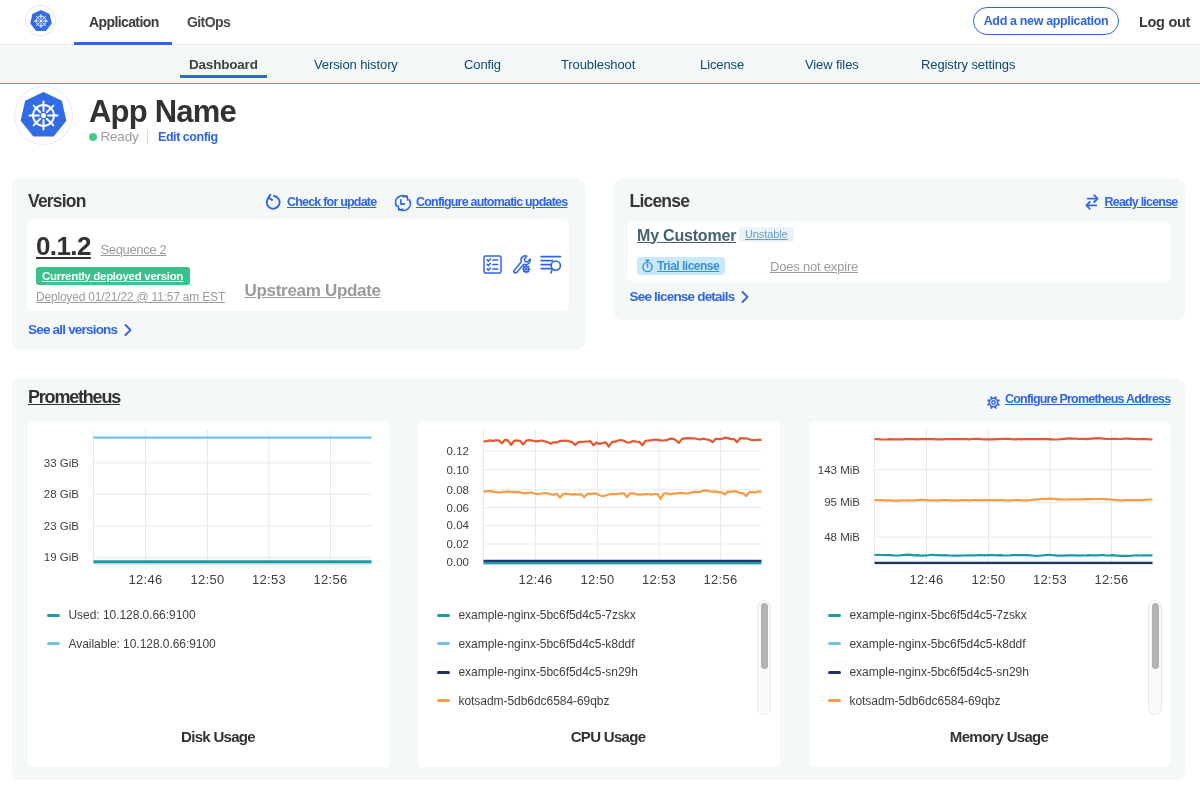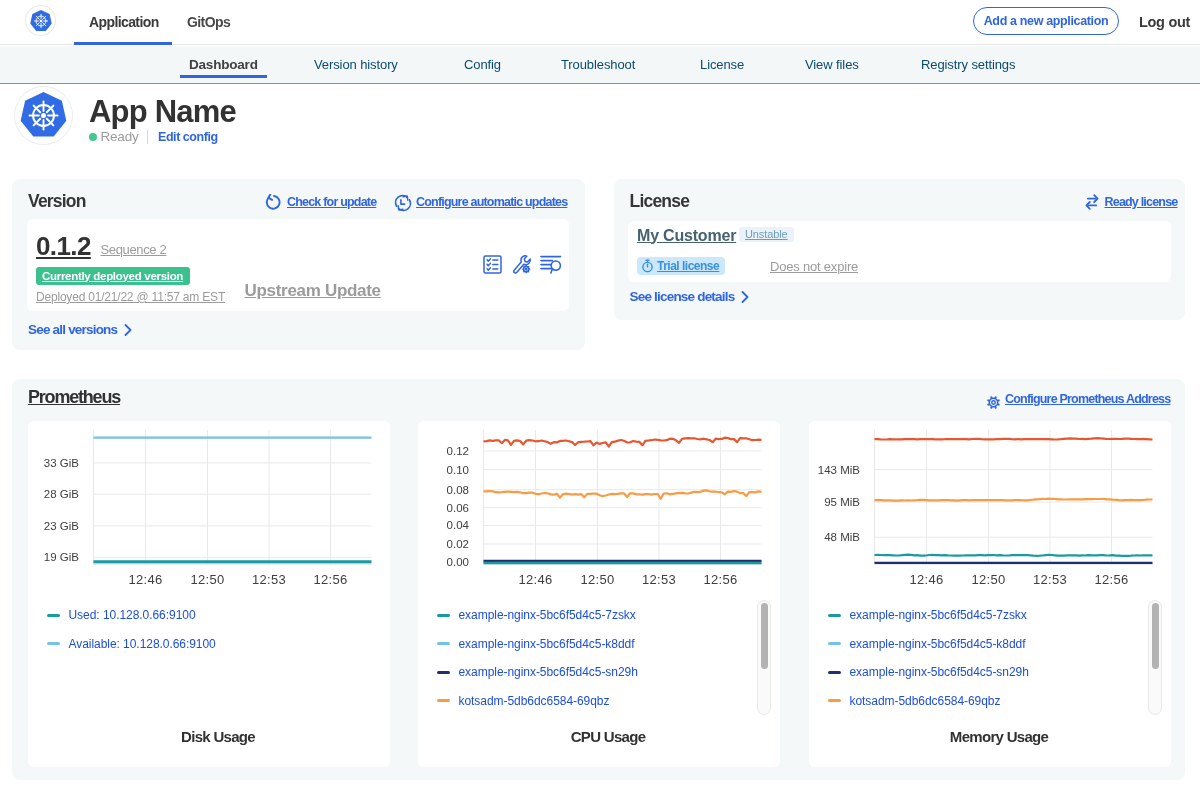--- a/index.html
+++ b/index.html
@@ -18,21 +18,21 @@
 .biglogo { position:absolute; left:15px; top:87px; width:57px; height:57px; border-radius:50%; background:#fff; box-shadow:0 0 0 1px #ececec; display:flex; align-items:center; justify-content:center; }
 .appname { position:absolute; left:89px; top:94px; font-size:31px; font-weight:bold; color:#323232; letter-spacing:-0.8px; }
 .statusrow { position:absolute; left:89px; top:129px; height:15px; display:flex; align-items:center; font-size:13.5px; color:#9b9b9b; letter-spacing:-0.2px; }
 .dot { width:8px; height:8px; border-radius:50%; background:#44c98c; margin-right:3.5px; }
 .vr { width:1px; height:14px; background:#d8d8d8; margin:0 10.5px 0 8px; }
 .card { position:absolute; background:#f5f8f9; border-radius:8px; }
 .cardh { position:absolute; left:16px; top:12px; font-size:17.5px; font-weight:bold; color:#363636; letter-spacing:-0.8px; }
 .inner { position:absolute; background:#fff; border-radius:6px; }
 .hlinks { position:absolute; display:flex; align-items:center; }
 .hlinks svg { display:block; }
-.leg { position:absolute; left:19px; height:14px; display:flex; align-items:center; font-size:12px; color:#1d4ed8; letter-spacing:-0.05px; }
+.leg { position:absolute; left:19px; height:14px; display:flex; align-items:center; font-size:12px; color:#404040; letter-spacing:-0.05px; }
 .dash { display:inline-block; width:13px; height:3px; border-radius:2px; margin-right:8.5px; }
 .leg span:last-child { margin-left:0; }
 .chartcard { position:absolute; top:42px; width:362px; height:346px; background:#fff; border-radius:6px; }
 .plot { position:absolute; left:0; top:0; }
 .ctitle { position:absolute; left:9px; top:307px; width:362px; text-align:center; font-size:15px; font-weight:bold; color:#323232; letter-spacing:-0.7px; }
 .sbar { position:absolute; left:339px; top:179px; width:14px; height:115px; background:#fafafa; border:1px solid #e9e9e9; border-radius:7px; }
 .sthumb { position:absolute; left:2.5px; top:2px; width:7px; height:66px; background:#b3b3b3; border-radius:4px; }
 </style></head>
 <body>
 <div id="page">

